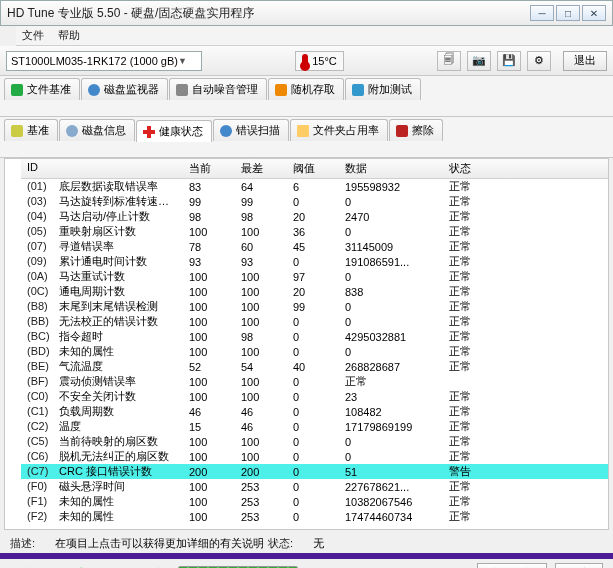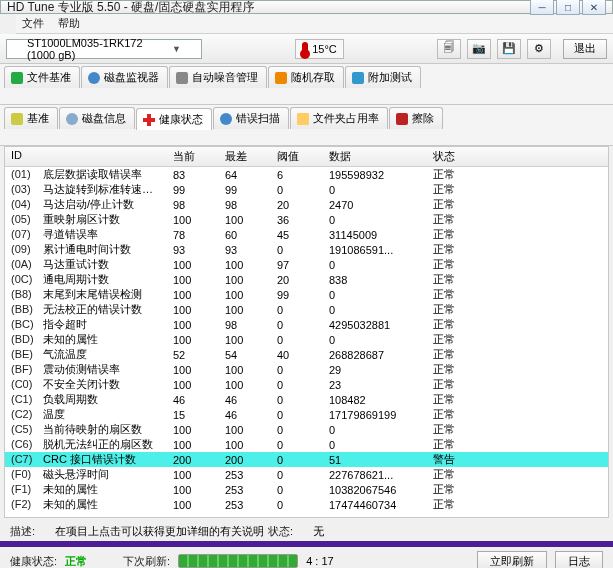--- a/index.html
+++ b/index.html
@@ -1,24 +1,24 @@
 <!DOCTYPE html>
 <html><head>
 <meta charset="utf-8">
 <style>
 * { box-sizing: border-box; margin: 0; padding: 0; font-family: "Microsoft YaHei", Tahoma, sans-serif; font-size: 11px; }
 body { background: #f0f0f0; width: 613px; height: 568px; overflow: hidden; }
-.titlebar { background: linear-gradient(#fdfdfd,#ebebeb); height: 14px; border: 1px solid #9aa; display: flex; align-items: center; padding: 0 6px; justify-content: space-between; }
+.titlebar { background: linear-gradient(#fdfdfd,#ebebeb); height: 26px; border: 1px solid #9aa; display: flex; align-items: center; padding: 0 6px; justify-content: space-between; }
 .titlebar .title { font-size: 12px; color: #222; }
 .winbtns { display: flex; gap: 2px; }
 .winbtns span { width: 24px; height: 16px; border: 1px solid #9ab; background: linear-gradient(#fafcff,#dbe8f6); display: inline-flex; align-items: center; justify-content: center; font-size: 10px; color: #345; }
 .menubar { background: #f4f4f4; height: 20px; border-bottom: 1px solid #d0d0d0; display: flex; align-items: center; padding: 0 6px; gap: 14px; margin-left: 16px; }
 .menubar span { color: #222; }
 .toolbar { background: linear-gradient(#fbfbfb,#eaeaea); height: 30px; border-bottom: 1px solid #c8c8c8; display: flex; align-items: center; padding: 0 6px; gap: 6px; }
-.drive-select { flex: 0 0 196px; height: 20px; border: 1px solid #9aa; background: #fff; display: flex; align-items: center; padding: 0 20px; }
+.drive-select { flex: 0 0 196px; height: 20px; border: 1px solid #9aa; background: #fff; display: flex; align-items: center; padding: 0 4px; }
 .chev { color:#555; font-size:9px; }
 .temp { display: inline-flex; align-items: center; gap: 4px; border: 1px solid #bbb; padding: 1px 6px; background: #f8f8f8; height: 20px; }
 .therm { width: 6px; height: 14px; background: linear-gradient(#c00,#c00); border-radius: 3px; position: relative; }
 .therm::after { content:""; position:absolute; bottom:-3px; left:-2px; width:10px; height:10px; background:#c00; border-radius:50%; }
 .toolbar .spacer { flex: 1; }
 .tbtn { width: 24px; height: 20px; border: 1px solid #bbb; background: linear-gradient(#fdfdfd,#e8e8e8); display:inline-flex; align-items:center; justify-content:center; font-size:11px; }
 .exit-btn { height: 20px; padding: 0 10px; border: 1px solid #aaa; background: linear-gradient(#fdfdfd,#e8e8e8); margin-left: 6px; }
 .tabrow { background: #f4f4f4; display: flex; border-bottom: 1px solid #c8c8c8; padding: 2px 4px 16px 4px; gap: 0; }
 .tab { padding: 3px 8px 3px 6px; border: 1px solid #bcbcbc; border-bottom: none; background: linear-gradient(#fbfbfb,#ececec); border-radius: 3px 3px 0 0; margin-right: 1px; display: flex; align-items: center; gap: 4px; white-space: nowrap; }
 .tab.active { background: #fff; position: relative; top: 1px; }
@@ -29,21 +29,21 @@
 .ico-redcross::before { left:4px; top:0; width:4px; height:12px; }
 .ico-redcross::after { left:0; top:4px; width:12px; height:4px; }
 .ico-wrench { background:#888; border-radius:2px; }
 .ico-orange { background:#e80; border-radius:2px; }
 .ico-del { background:#b22; border-radius:2px; }
 .ico-chart { background:#2a4; border-radius:2px; }
 .ico-mag { background:#48c; border-radius:6px; }
 .ico-folder { background:#fc6; border-radius:1px; }
 .ico-disk { background:#8ac; border-radius:50%; }
 .ico-key { background:#cc4; border-radius:2px; }
-.content { background: #fff; border: 1px solid #c8c8c8; margin: 0 4px; height: 372px; overflow: hidden; }
+.content { background: #fff; border: 1px solid #c8c8c8; margin: 0 4px; height: 372px; overflow: hidden; padding-left: 16px; }
 .tablehead { display: flex; background: linear-gradient(#fbfbfb,#ececec); border-bottom: 1px solid #d0d0d0; }
 .tablehead .col, .row .col { padding: 2px 6px; overflow: hidden; white-space: nowrap; text-overflow: ellipsis; }
 .col-id { flex: 0 0 162px; }
 .col-cur { flex: 0 0 52px; }
 .col-worst { flex: 0 0 52px; }
 .col-thr { flex: 0 0 52px; }
 .col-data { flex: 0 0 104px; }
 .col-stat { flex: 0 0 80px; }
 .tbody { overflow-y: auto; height: 346px; }
 .row { display: flex; border-bottom: 0px solid #eee; height: 15px; align-items: center; }
@@ -255,21 +255,20 @@
         <div class="col col-worst">54</div>
         <div class="col col-thr">40</div>
         <div class="col col-data">268828687</div>
         <div class="col col-stat">正常</div>
       </div>
       <div class="row">
         <div class="col col-id"><span class="atid">(BF)</span>震动侦测错误率</div>
         <div class="col col-cur">100</div>
         <div class="col col-worst">100</div>
         <div class="col col-thr">0</div>
-        <div class="col col-data">29</div>
         <div class="col col-stat">正常</div>
       </div>
       <div class="row">
         <div class="col col-id"><span class="atid">(C0)</span>不安全关闭计数</div>
         <div class="col col-cur">100</div>
         <div class="col col-worst">100</div>
         <div class="col col-thr">0</div>
         <div class="col col-data">23</div>
         <div class="col col-stat">正常</div>
       </div>

